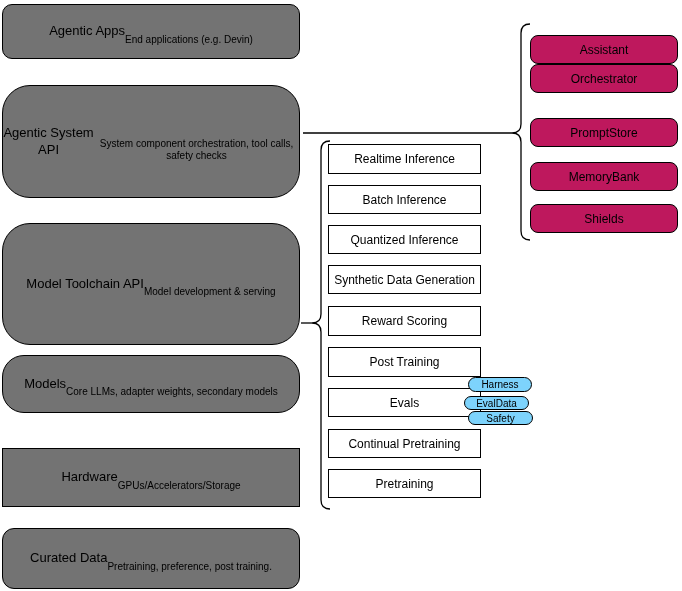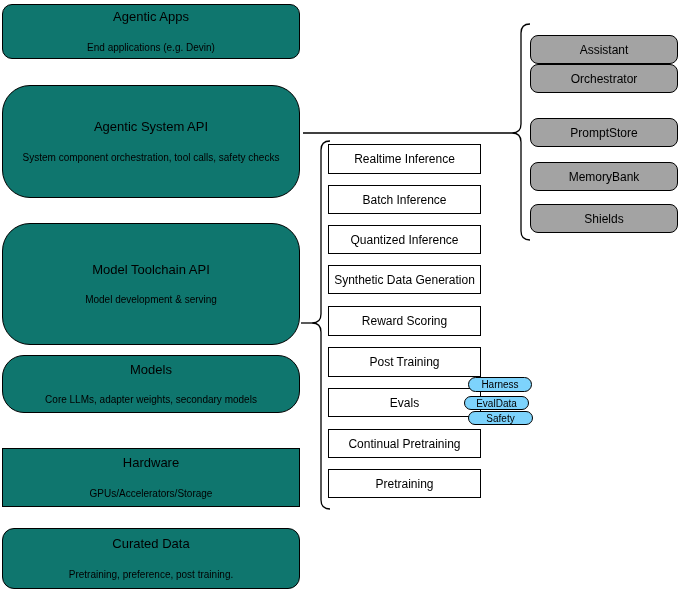--- a/index.html
+++ b/index.html
@@ -21,23 +21,22 @@
     top: 0;
     pointer-events: none;
   }
   
   .lbox {
     position: absolute;
     left: 2px;
     width: 298px;
     box-sizing: border-box;
     border: 1.3px solid #000000;
-    background: #0f766e;
+    background: #737373;
     display: flex;
-    flex-direction: column;
     align-items: center;
     justify-content: center;
     text-align: center;
   }
   .ltitle {
     font-size: 13px;
     color: #000000;
     line-height: 1.25;
   }
   .lsub {
@@ -64,21 +63,21 @@
   }
   
   .rbox {
     position: absolute;
     left: 530px;
     width: 148px;
     height: 29px;
     box-sizing: border-box;
     border: 1.3px solid #000000;
     border-radius: 8px;
-    background: #a3a3a3;
+    background: #be185d;
     display: flex;
     align-items: center;
     justify-content: center;
     font-size: 12px;
     color: #000000;
     text-align: center;
   }
   
   .oval {
     position: absolute;

